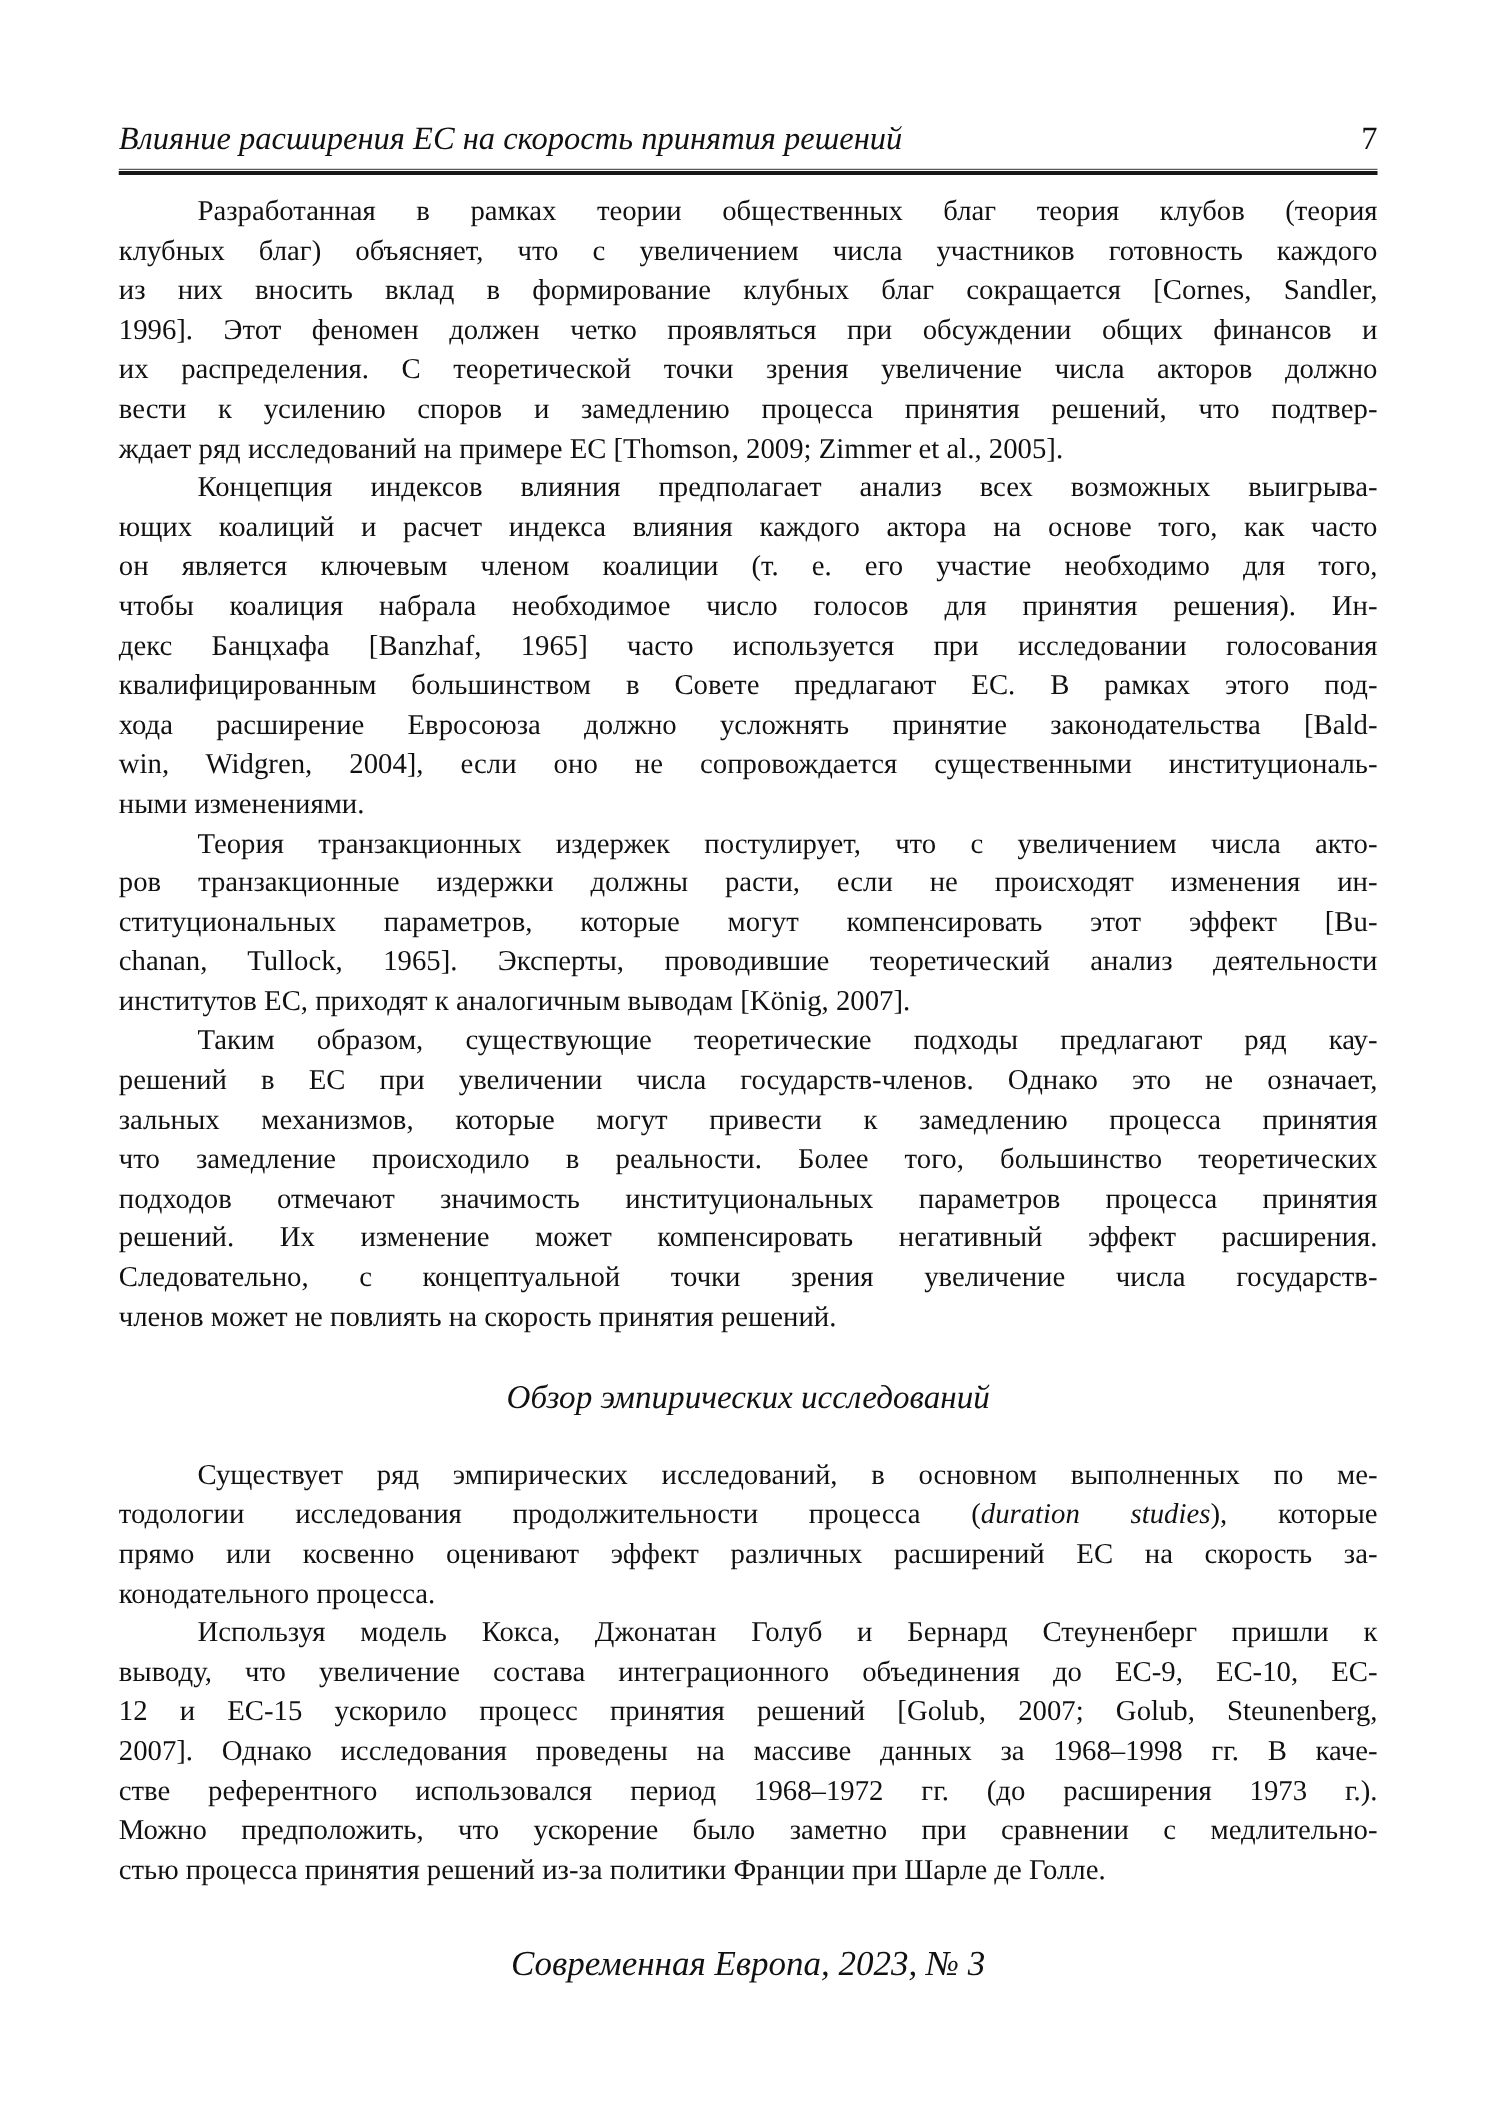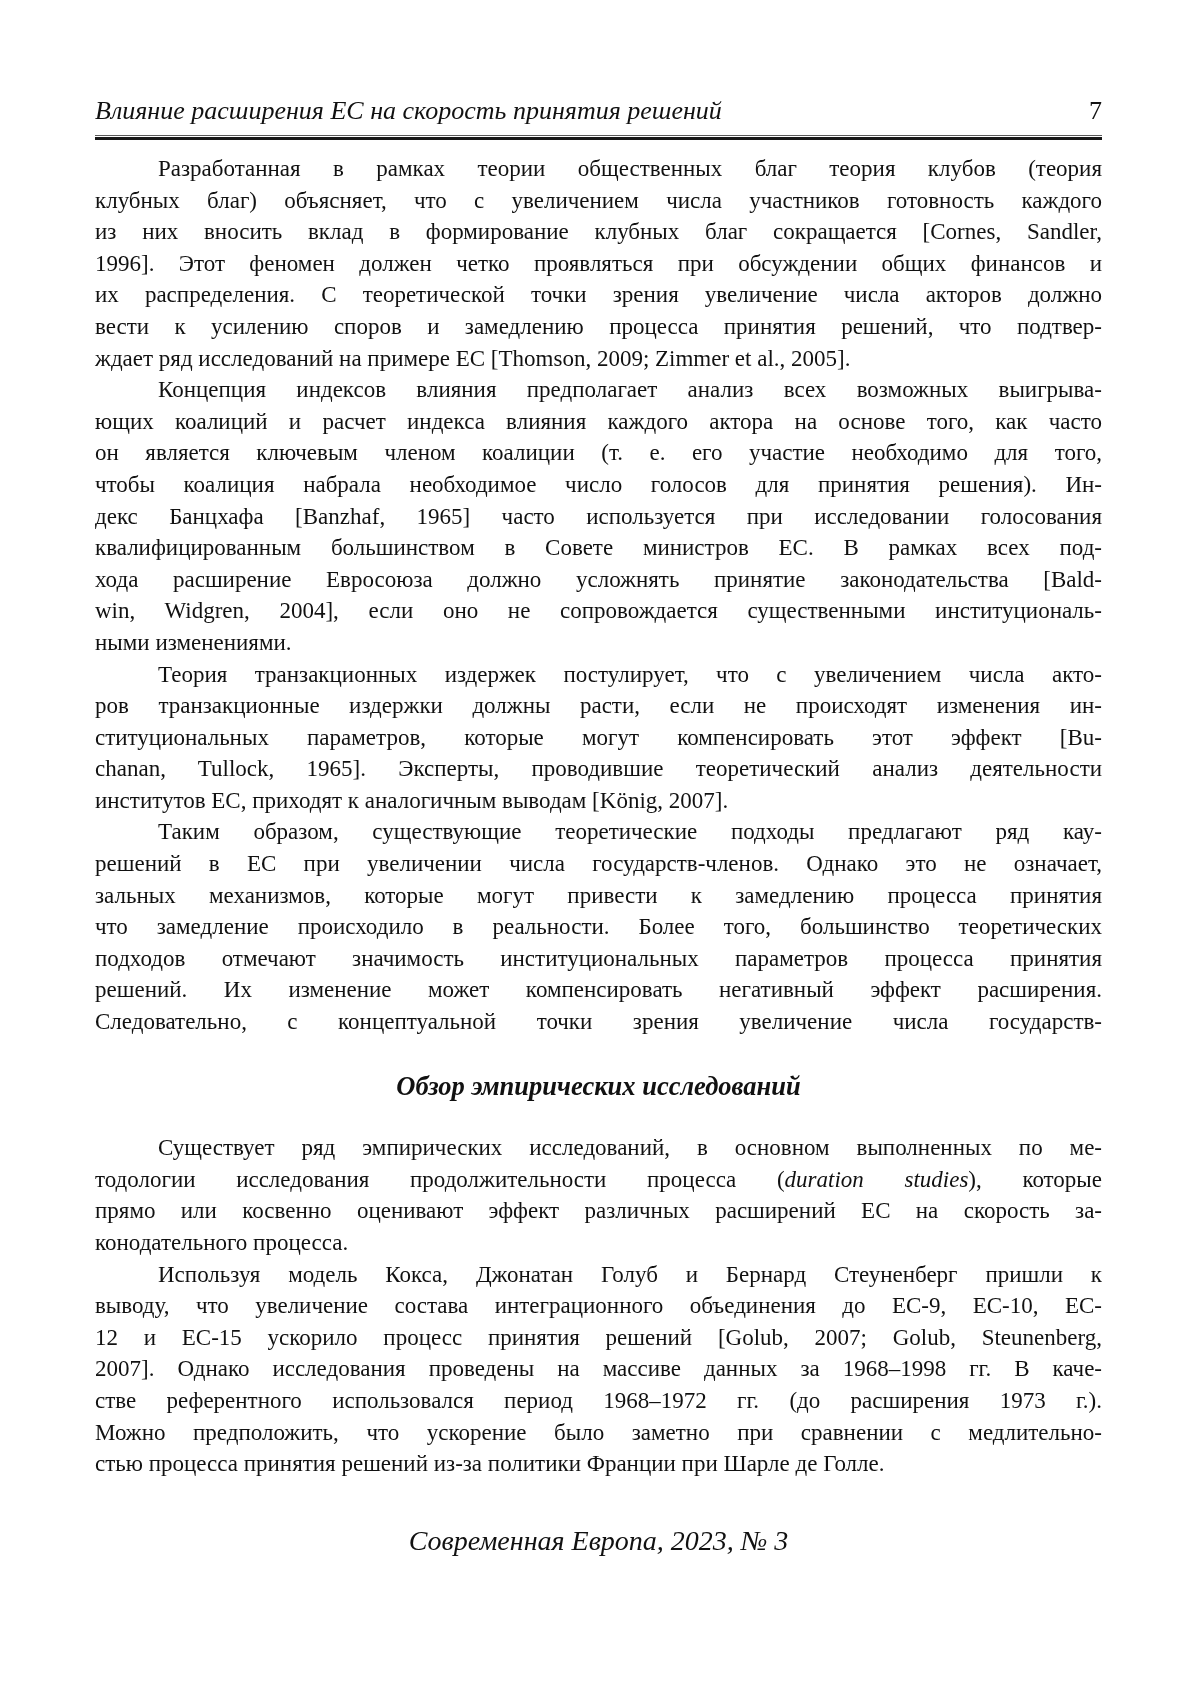--- a/index.html
+++ b/index.html
@@ -40,21 +40,21 @@
     text-align: justify;
     text-align-last: justify;
     white-space: normal;
   }
   .line.last { text-align-last: left; }
   .line.first { text-indent: 63px; }
   .it { font-style: italic; }
   .section-heading {
     margin: 33px 0 30px 0;
     text-align: center;
-    font-weight: bold;
+    font-weight: normal;
     font-style: italic;
     font-size: 26.5px;
     line-height: 31.6px;
   }
   .footer-line {
     margin-top: 45px;
     text-align: center;
     font-style: italic;
     font-size: 28px;
     line-height: 31.6px;
@@ -81,40 +81,41 @@
         <div class="line">их распределения. С теоретической точки зрения увеличение числа акторов должно</div>
         <div class="line">вести к усилению споров и замедлению процесса принятия решений, что подтвер-</div>
         <div class="line last">ждает ряд исследований на примере ЕС [Thomson, 2009; Zimmer et al., 2005].</div>
       </div>
       <div class="para">
         <div class="line first">Концепция индексов влияния предполагает анализ всех возможных выигрыва-</div>
         <div class="line">ющих коалиций и расчет индекса влияния каждого актора на основе того, как часто</div>
         <div class="line">он является ключевым членом коалиции (т. е. его участие необходимо для того,</div>
         <div class="line">чтобы коалиция набрала необходимое число голосов для принятия решения). Ин-</div>
         <div class="line">декс Банцхафа [Banzhaf, 1965] часто используется при исследовании голосования</div>
-        <div class="line">квалифицированным большинством в Совете министров ЕС. В рамках всех под-</div>
+        <div class="line">квалифицированным большинством в Совете предлагают ЕС. В рамках этого под-</div>
         <div class="line">хода расширение Евросоюза должно усложнять принятие законодательства [Bald-</div>
         <div class="line">win, Widgren, 2004], если оно не сопровождается существенными институциональ-</div>
         <div class="line last">ными изменениями.</div>
       </div>
       <div class="para">
         <div class="line first">Теория транзакционных издержек постулирует, что с увеличением числа акто-</div>
         <div class="line">ров транзакционные издержки должны расти, если не происходят изменения ин-</div>
         <div class="line">ституциональных параметров, которые могут компенсировать этот эффект [Bu-</div>
         <div class="line">chanan, Tullock, 1965]. Эксперты, проводившие теоретический анализ деятельности</div>
         <div class="line last">институтов ЕС, приходят к аналогичным выводам [König, 2007].</div>
       </div>
       <div class="para">
         <div class="line first">Таким образом, существующие теоретические подходы предлагают ряд кау-</div>
         <div class="line">решений в ЕС при увеличении числа государств-членов. Однако это не означает,</div>
         <div class="line">зальных механизмов, которые могут привести к замедлению процесса принятия</div>
         <div class="line">что замедление происходило в реальности. Более того, большинство теоретических</div>
         <div class="line">подходов отмечают значимость институциональных параметров процесса принятия</div>
         <div class="line">решений. Их изменение может компенсировать негативный эффект расширения.</div>
         <div class="line">Следовательно, с концептуальной точки зрения увеличение числа государств-</div>
+        <div class="line last">членов может не повлиять на скорость принятия решений.</div>
       </div>
     </div>
 
   <div class="section-heading">Обзор эмпирических исследований</div>
 
   <div class="body-block" style="margin-top:0">
       <div class="para">
         <div class="line first">Существует ряд эмпирических исследований, в основном выполненных по ме-</div>
         <div class="line"><span>тодологии исследования продолжительности процесса (</span><span class="it">duration studies</span><span>), которые</span></div>
         <div class="line">прямо или косвенно оценивают эффект различных расширений ЕС на скорость за-</div>

